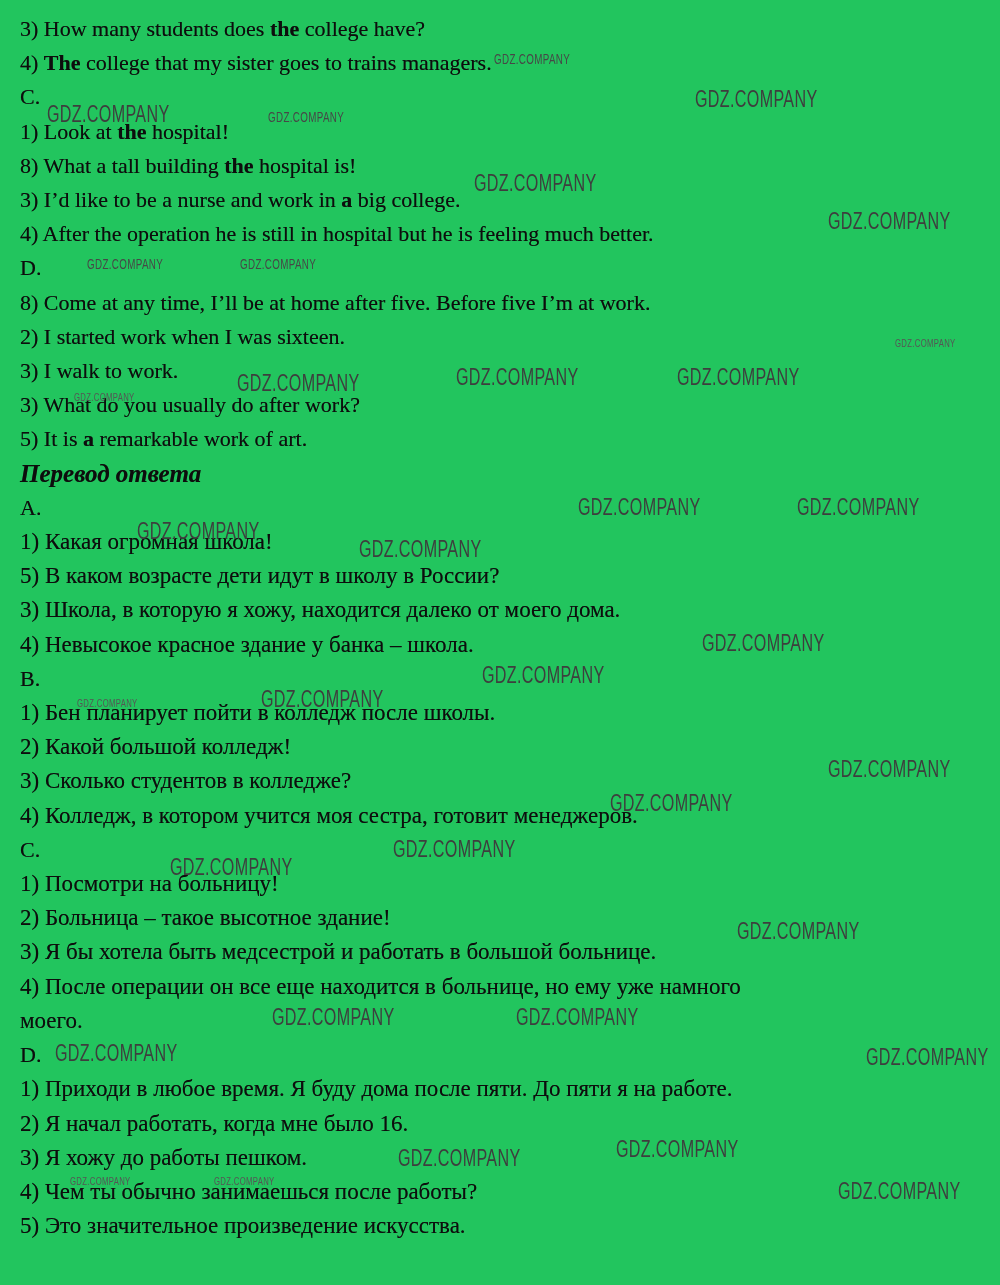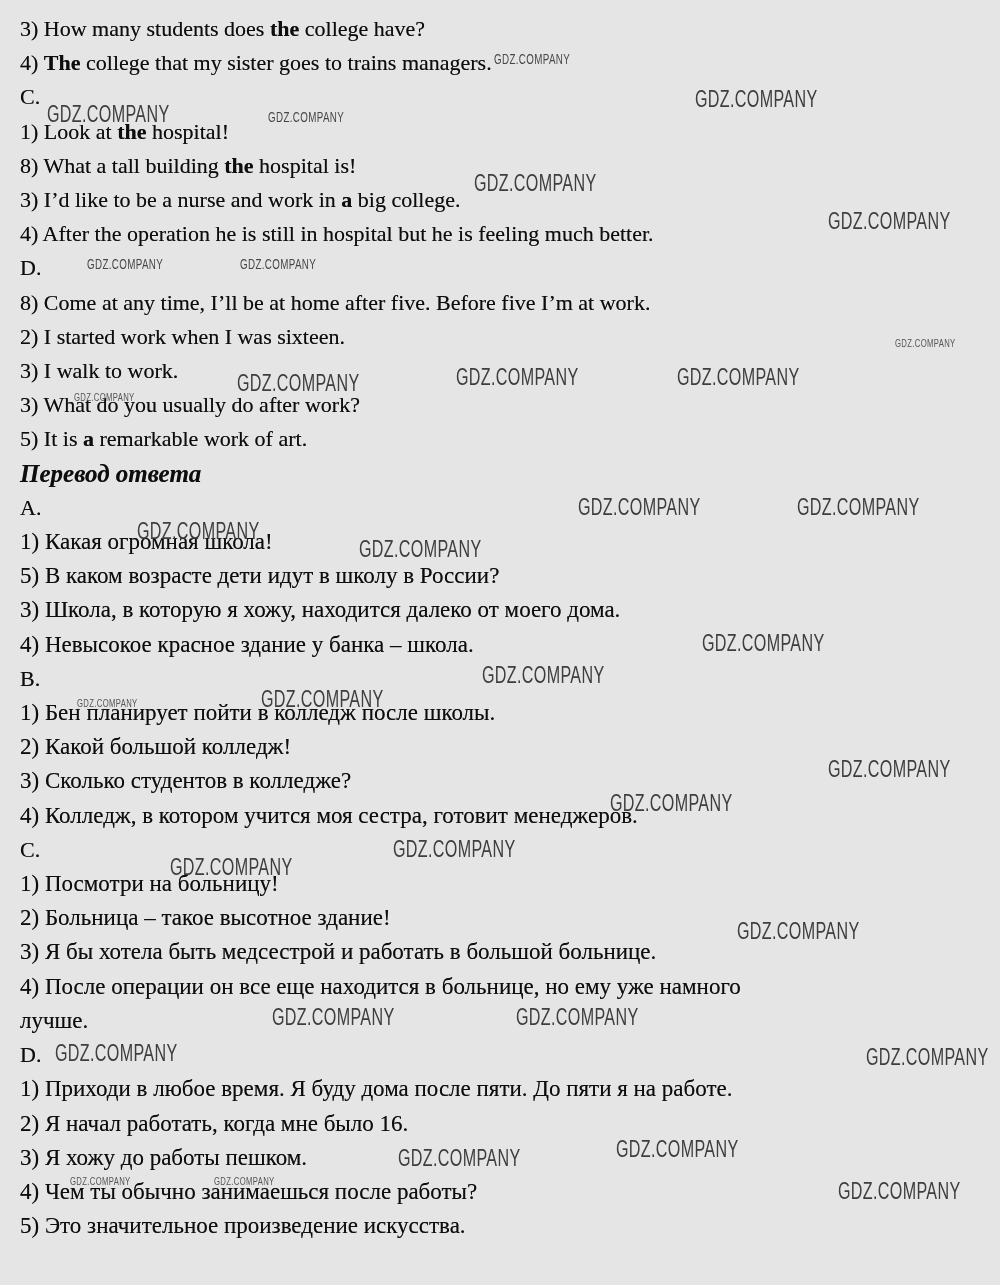--- a/index.html
+++ b/index.html
@@ -1,20 +1,20 @@
 <!DOCTYPE html>
 <html><head>
 <meta charset="utf-8">
 <style>
   html,body { margin:0; padding:0; background:#ffffff; }
   .page {
     position: relative;
     width: 1000px;
     height: 1285px;
-    background: #e5e5e5;
+    background: #22c55e;
     overflow: hidden;
     font-family: "Liberation Serif", "DejaVu Serif", serif;
   }
   .content {
     position: absolute;
     left: 20px;
     top: 12px;
     right: 6px;
   }
   .line {
@@ -74,21 +74,21 @@
       <div class="line en"><span class="">B.</span></div>
       <div class="line ru"><span class="">1) Бен планирует пойти в колледж после школы.</span></div>
       <div class="line ru"><span class="">2) Какой большой колледж!</span></div>
       <div class="line ru"><span class="">3) Сколько студентов в колледже?</span></div>
       <div class="line ru"><span class="">4) Колледж, в котором учится моя сестра, готовит менеджеров.</span></div>
       <div class="line en"><span class="">C.</span></div>
       <div class="line ru"><span class="">1) Посмотри на больницу!</span></div>
       <div class="line ru"><span class="">2) Больница – такое высотное здание!</span></div>
       <div class="line ru"><span class="">3) Я бы хотела быть медсестрой и работать в большой больнице.</span></div>
       <div class="line ru"><span class="">4) После операции он все еще находится в больнице, но ему уже намного</span></div>
-      <div class="line ru"><span class="">лучше.</span></div>
+      <div class="line ru"><span class="">моего.</span></div>
       <div class="line en"><span class="">D.</span></div>
       <div class="line ru"><span class="">1) Приходи в любое время. Я буду дома после пяти. До пяти я на работе.</span></div>
       <div class="line ru"><span class="">2) Я начал работать, когда мне было 16.</span></div>
       <div class="line ru"><span class="">3) Я хожу до работы пешком.</span></div>
       <div class="line ru"><span class="">4) Чем ты обычно занимаешься после работы?</span></div>
       <div class="line ru"><span class="">5) Это значительное произведение искусства.</span></div>
     </div>
   <div class="wm-layer" id="wm-layer">
       <span class="wm sm" style="left: 494px; top: 52px;">GDZ.COMPANY</span>
       <span class="wm md" style="left: 695px; top: 88px;">GDZ.COMPANY</span>

